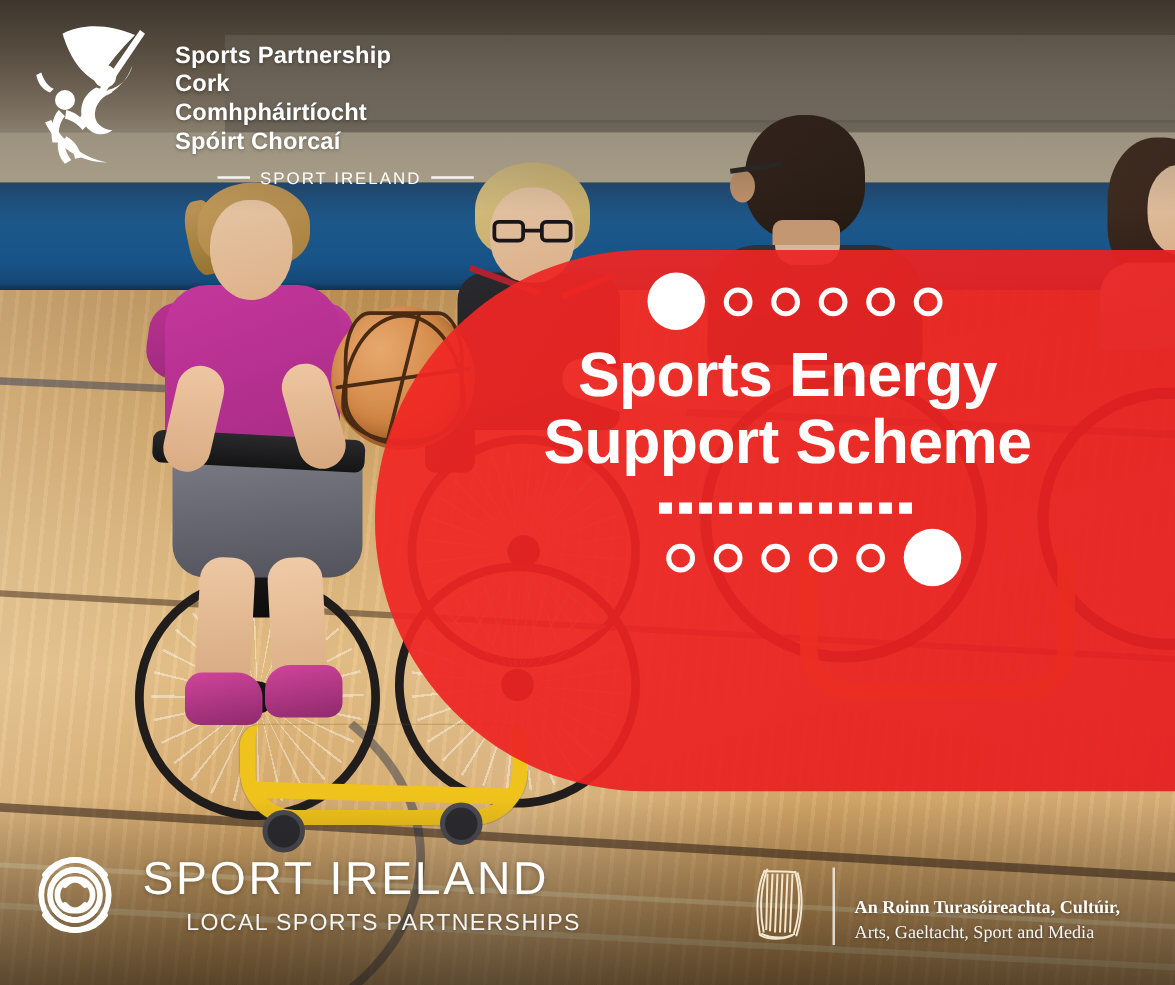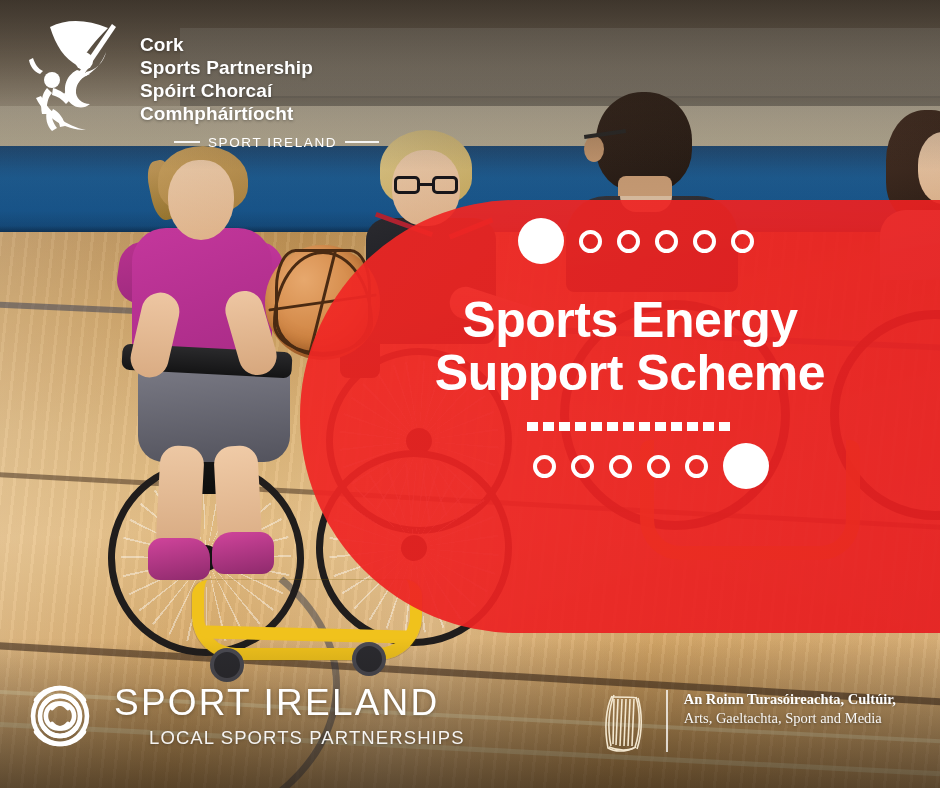--- a/index.html
+++ b/index.html
@@ -179,21 +179,21 @@
     color:#fff;
   }
 
   .dot-row{display:flex;align-items:center;gap:15px;height:46px;}
   .dot-row.top{margin-top:18px;padding-left:12px;}
   .dot-row.bottom{margin-top:12px;padding-left:42px;}
   .dot-big{width:46px;height:46px;border-radius:50%;background:#fff;flex:none;}
   .dot-sm{width:23px;height:23px;border-radius:50%;border:4px solid #fff;flex:none;}
 
   .headline{
-    margin-top:30px;
+    margin-top:10px;
     font-size:50px;line-height:1.06;font-weight:700;letter-spacing:-0.5px;
     text-align:center;white-space:nowrap;
   }
   .divider{margin-top:22px;width:206px;height:9px;
     background:repeating-linear-gradient(90deg,#fff 0 11px,transparent 11px 16px);}
   .subline{margin-top:26px;font-size:42px;font-weight:700;letter-spacing:-0.3px;text-align:center;}
 
   
   .csp{position:absolute;left:20px;top:14px;display:flex;align-items:flex-start;gap:10px;}
   .csp-mark{width:110px;height:120px;flex:none;}
@@ -208,21 +208,21 @@
   
   .sil{position:absolute;left:22px;bottom:34px;display:flex;align-items:center;gap:16px;}
   .sil-mark{width:76px;height:76px;flex:none;}
   .sil-txt{display:flex;flex-direction:column;}
   .sil-main{color:#fff;font-size:37px;font-weight:400;letter-spacing:2.2px;line-height:1;
     text-shadow:0 1px 4px rgba(0,0,0,.3);white-space:nowrap;}
   .sil-sub{color:rgba(255,255,255,.93);font-size:18.5px;font-weight:400;letter-spacing:1.1px;
     margin-top:6px;white-space:nowrap;text-shadow:0 1px 3px rgba(0,0,0,.3);margin-left:35px;}
 
   
-  .dept{position:absolute;right:44px;bottom:32px;display:flex;align-items:flex-start;gap:16px;}
+  .dept{position:absolute;right:44px;bottom:32px;display:flex;align-items:flex-end;gap:16px;}
   .dept-harp{width:50px;height:66px;flex:none;}
   .dept-rule{width:1.5px;height:62px;background:rgba(255,255,255,.75);flex:none;}
   .dept-txt{display:flex;flex-direction:column;font-family:"Liberation Serif", serif;color:#fff;}
   .dept-ga{font-weight:700;font-size:14.5px;line-height:1.34;white-space:nowrap;
     text-shadow:0 1px 3px rgba(0,0,0,.4);}
   .dept-en{font-weight:400;font-size:14.5px;line-height:1.34;white-space:nowrap;
     color:rgba(255,255,255,.95);text-shadow:0 1px 3px rgba(0,0,0,.4);}
 </style>
 </head>
 <body>
@@ -371,24 +371,24 @@
         <path d="M27 74 C22 79, 20 90, 22 100 L27 100 C26 91, 28 83, 32 79 Z"></path>
         <path d="M33 74 C40 76, 46 80, 50 86 L46 90 C42 85, 37 82, 32 81 Z"></path>
         <path d="M20 60 C14 58, 10 52, 9 46 L13 44 C15 50, 18 55, 23 57 Z"></path>
         <path d="M27 96 C25 104, 27 112, 32 117 L37 114 C33 109, 31 103, 32 97 Z"></path>
         <path d="M33 95 C40 99, 44 105, 45 112 L40 113 C39 107, 36 102, 31 99 Z"></path>
 
         <path d="M16 84 C26 104, 44 116, 66 116 C46 112, 30 100, 21 82 Z"></path>
       </g>
     </svg>
     <div class="csp-text">
+      <div class="csp-line">Sports Partnership</div>
       <div class="csp-line">Cork</div>
-      <div class="csp-line">Sports Partnership</div>
+      <div class="csp-line">Comhpháirtíocht</div>
       <div class="csp-line">Spóirt Chorcaí</div>
-      <div class="csp-line">Comhpháirtíocht</div>
       <div class="csp-si">
         <span class="rule"></span>
         <span class="txt">SPORT IRELAND</span>
         <span class="rule long"></span>
       </div>
     </div>
   </div>
 
   <div class="sil">
     <svg class="sil-mark" viewBox="0 0 76 76">
@@ -420,17 +420,17 @@
           <path d="M18 9 L16 55"></path>
           <path d="M22 9 L20 56"></path>
         <path d="M26 9 L24 56"></path>
           <path d="M30 9 L28 56"></path>
           <path d="M34 9 L32 56"></path>
       </g>
     </svg>
     <div class="dept-rule"></div>
     <div class="dept-txt">
       <div class="dept-ga">An Roinn Turasóireachta, Cultúir,</div>
-      <div class="dept-en">Arts, Gaeltachta, Sport and Media</div>
+      <div class="dept-en">Arts, Gaeltacht, Sport and Media</div>
     </div>
   </div>
 
 </div>
 
 </body></html>

